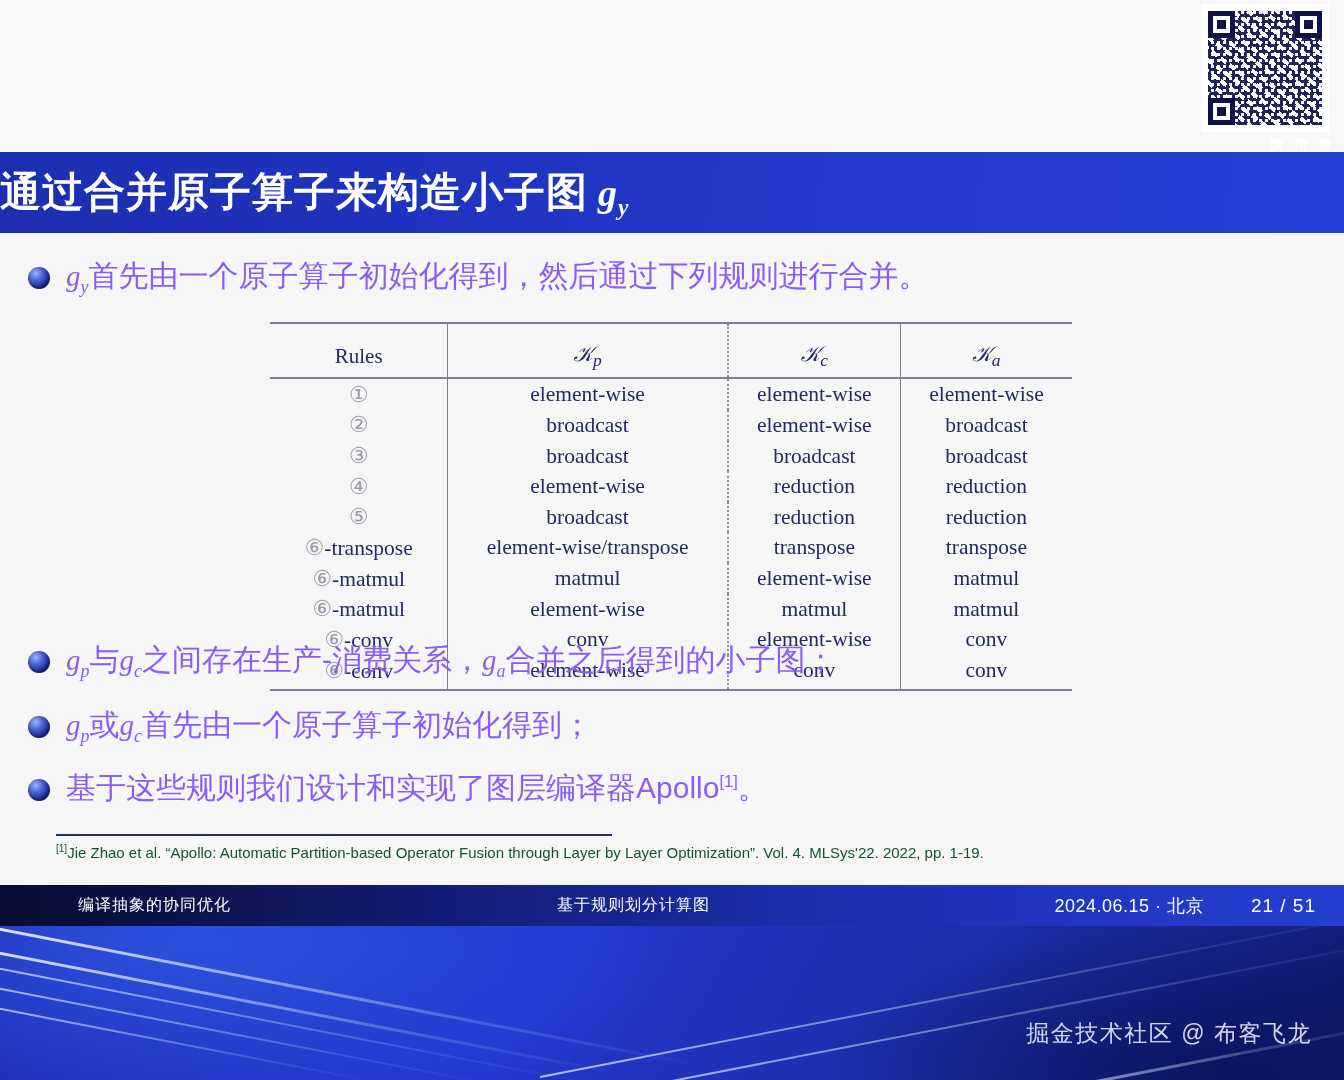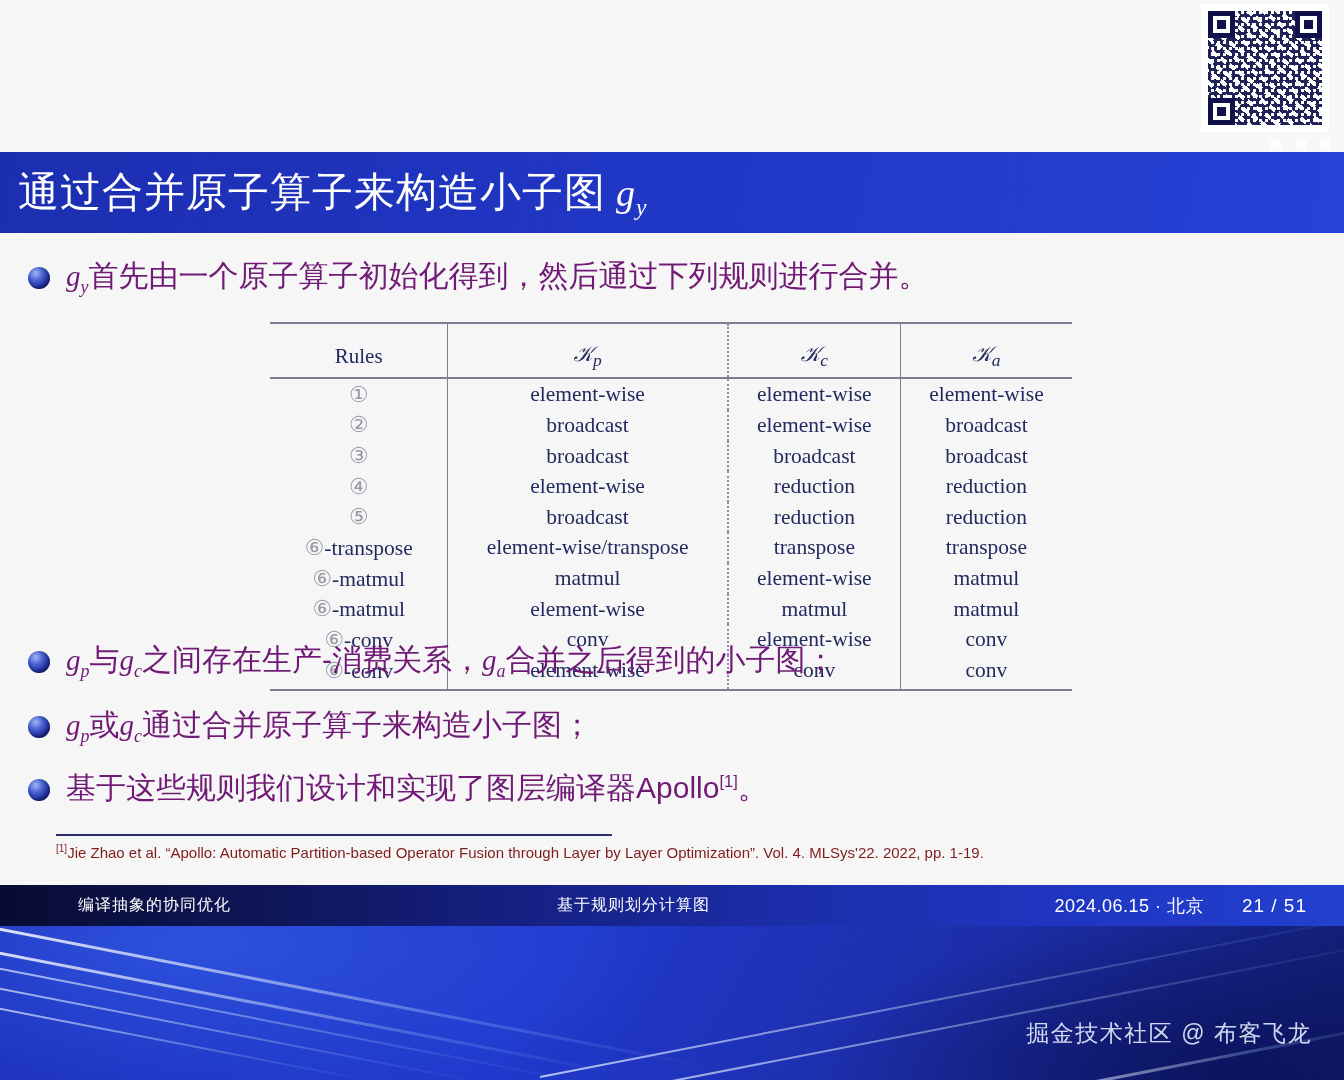--- a/index.html
+++ b/index.html
@@ -104,24 +104,23 @@
   
   .subtitle-bar {
     position: absolute;
     left: 0; top: 152px;
     width: 1344px; height: 81px;
     background: linear-gradient(100deg, #1c2eb0 0%, #2036c4 45%, #2742d6 100%);
     display: flex;
     align-items: center;
   }
   .subtitle-text {
-    margin-left: 18px;
     color: #ffffff;
     font-size: 41px;
-    font-weight: normal;
+    font-weight: bold;
     letter-spacing: 1px;
     white-space: nowrap;
   }
   .subtitle-text .mathvar {
     font-family: "Liberation Serif", "DejaVu Serif", serif;
     font-style: italic;
     font-size: 38px;
     padding-left: 10px;
   }
   .subtitle-text .mathvar sub {
@@ -146,21 +145,21 @@
     width: 22px; height: 22px;
     border-radius: 50%;
     margin-right: 16px;
     flex: none;
     background:
       radial-gradient(circle at 35% 28%, #9fb6f2 0%, #4a63d4 34%, #1b2aa0 72%, #0d1466 100%);
     box-shadow: inset -2px -2px 4px rgba(0,0,0,0.4);
     margin-top: 10px;
   }
   .bullet-text {
-    color: #701a75;
+    color: #8b5cf6;
     font-size: 30px;
     line-height: 1.25;
     white-space: nowrap;
   }
   .mv {
     font-family: "Liberation Serif", "DejaVu Serif", serif;
     font-style: italic;
     font-size: 29px;
   }
   .mv sub { font-size: 0.62em; font-style: italic; }
@@ -217,21 +216,21 @@
   
   .footnote-rule {
     position: absolute;
     left: 56px; top: 601px;
     width: 556px;
     border-top: 2px solid #2b2f6b;
   }
   .footnote {
     position: absolute;
     left: 56px; top: 610px;
-    color: #7f1d1d;
+    color: #14532d;
     font-size: 15px;
     white-space: nowrap;
   }
   .footnote .fn-mark { font-size: 10px; vertical-align: super; }
 
   
   .footer-bar {
     position: absolute;
     left: 0; top: 885px;
     width: 1344px; height: 41px;
@@ -253,21 +252,21 @@
     letter-spacing: 1px;
   }
   .footer-date {
     position: absolute;
     right: 140px;
     font-size: 18px;
     letter-spacing: 0.5px;
   }
   .footer-page {
     position: absolute;
-    right: 37px;
+    right: 28px;
     font-size: 19px;
     letter-spacing: 1px;
   }
 
   
   .bottom-decor {
     position: absolute;
     left: 0; top: 926px;
     width: 1344px; height: 154px;
     overflow: hidden;
@@ -411,21 +410,21 @@
     <div class="bullet-row b2">
       <div class="bullet-dot"></div>
       <div class="bullet-text">
         <span class="mv">g<sub>p</sub></span><span>与</span><span class="mv">g<sub>c</sub></span><span>之间存在生产-消费关系，</span><span class="mv">g<sub>a</sub></span><span>合并之后得到的小子图；</span>
       </div>
     </div>
 
     <div class="bullet-row b3">
       <div class="bullet-dot"></div>
       <div class="bullet-text">
-        <span class="mv">g<sub>p</sub></span><span>或</span><span class="mv">g<sub>c</sub></span><span>通过合并原子算子来构造小子图；</span>
+        <span class="mv">g<sub>p</sub></span><span>或</span><span class="mv">g<sub>c</sub></span><span>首先由一个原子算子初始化得到；</span>
       </div>
     </div>
 
     <div class="bullet-row b4">
       <div class="bullet-dot"></div>
       <div class="bullet-text">
         <span>基于这些规则我们设计和实现了图层编译器Apollo</span><span class="sup-ref">[1]</span><span>。</span>
       </div>
     </div>
 

